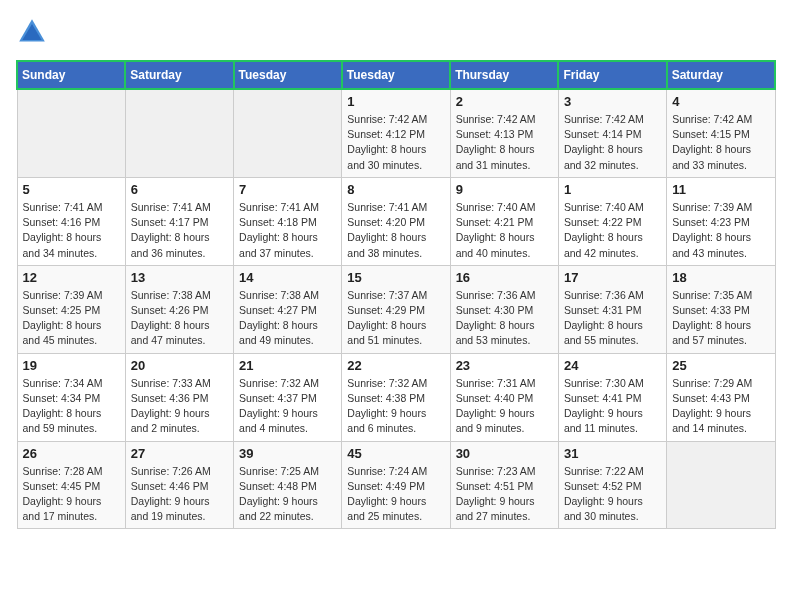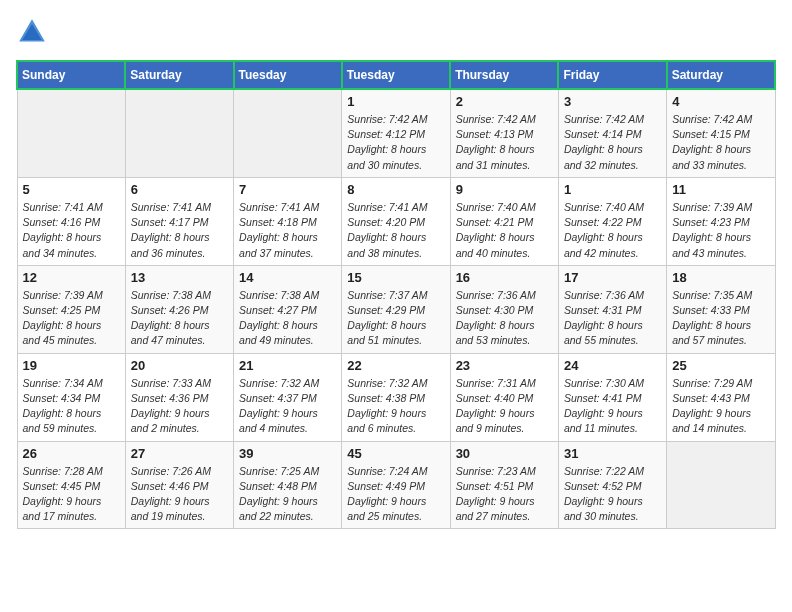--- a/index.html
+++ b/index.html
@@ -79,21 +79,20 @@
     .day-num {
       font-weight: bold;
       font-size: 13px;
       margin-bottom: 3px;
       color: #222;
     }
     .day-info {
       color: #333;
       font-size: 10.5px;
       line-height: 1.45;
-      font-style: italic;
     }
     .empty-cell {
       background: #f0f0f0 !important;
     }
   </style>
 </head>
 <body>
 
 <div class="header">
   <div class="logo">

